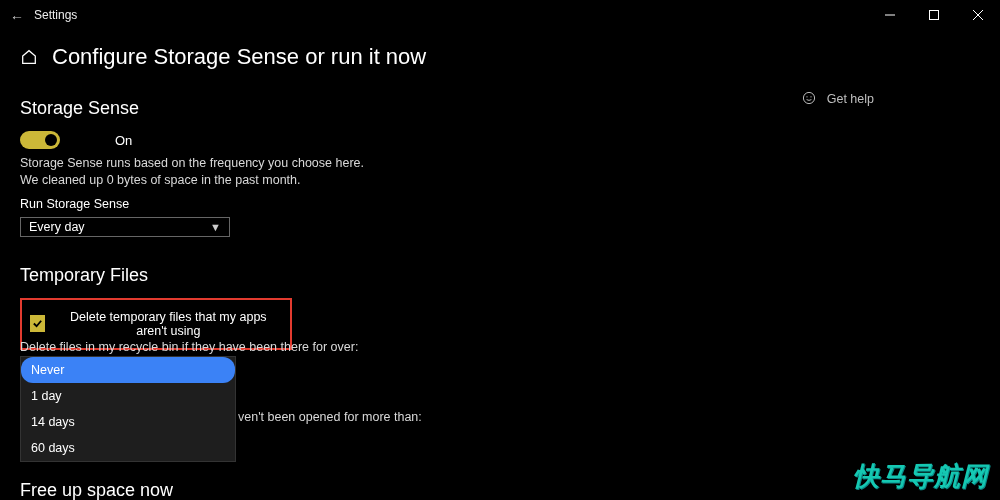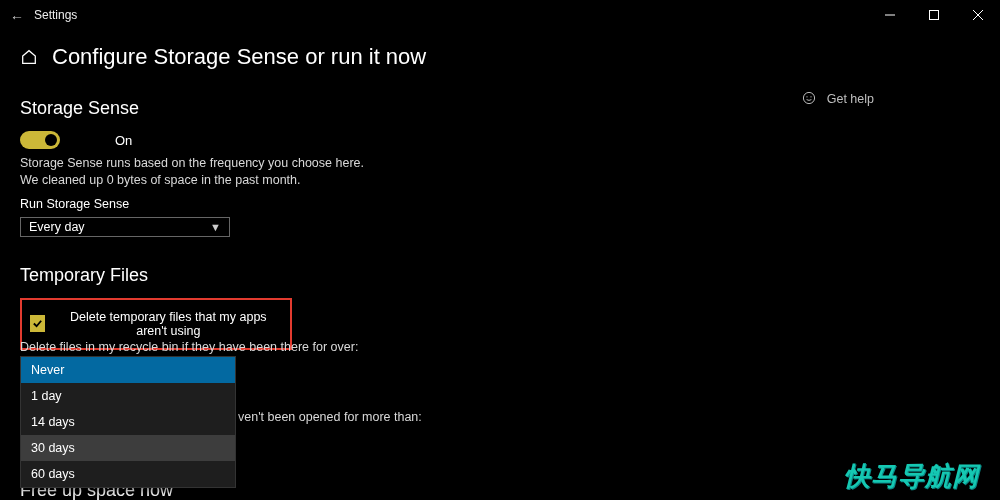--- a/index.html
+++ b/index.html
@@ -23,28 +23,28 @@
   .desc { color: #d9d9d9; font-size: 12.5px; line-height: 1.35; margin: 4px 0 8px 0; max-width: 360px; }
   .field-label { font-size: 12.5px; margin-top: 6px; margin-bottom: 6px; }
   .select { width: 210px; height: 20px; border: 1px solid #666; background: #000; display: flex; align-items: center; padding: 0 8px; justify-content: space-between; cursor: pointer; }
   .select .chev { font-size: 11px; color: #ccc; }
   .checkbox-row { display: flex; align-items: center; padding: 8px 6px; }
   .checkbox { width: 17px; height: 17px; background: #ccb838; display: flex; align-items: center; justify-content: center; cursor: pointer; margin-right: 10px; }
   .checkbox svg { width: 11px; height: 11px; stroke: #000; stroke-width: 2; fill: none; }
   .highlight-box { border: 2.5px solid #e33b2f; padding: 2px 2px; margin-top: 6px; width: 272px; text-align: center; }
   .dropdown-open { position: absolute; left: 20px; top: 356px; width: 216px; background: #1e1e1e; border: 1px solid #333; z-index: 10; box-shadow: 0 2px 8px rgba(0,0,0,0.6); }
   .dropdown-open .opt { padding: 6px 10px; font-size: 12.5px; cursor: pointer; }
-  .dropdown-open .opt.sel { background: #0369a1; }
+  .dropdown-open .opt.sel { background: #3b82f6; border-radius: 12px; }
   .dropdown-open .opt.hover { background: #3d3d3d; }
   .behind-text { position: absolute; left: 20px; color: #d9d9d9; font-size: 12.5px; }
   .txt-recycle { top: 340px; }
   .txt-downloads { top: 410px; left: 238px; }
   .help-link { position: absolute; right: 126px; top: 90px; display: flex; align-items: flex-end; color: #bfbfbf; font-size: 12.5px; cursor: pointer; }
   .help-link svg { width: 16px; height: 16px; margin-right: 10px; stroke: #bfbfbf; fill: none; stroke-width: 1.2; }
-  .watermark { position: absolute; right: 21px; bottom: 6px; font-size: 26px; font-style: italic; font-weight: 700; letter-spacing: 1px; color: #15c8b2; text-shadow: 1px 1px 0 #0a8a88; pointer-events: none; }
+  .watermark { position: absolute; right: 12px; bottom: 6px; font-size: 26px; font-style: italic; font-weight: 700; letter-spacing: 1px; color: #15c8b2; text-shadow: 1px 1px 0 #0a8a88; pointer-events: none; }
   .bottom-section { position: absolute; left: 20px; top: 480px; font-size: 18px; font-weight: 400; }
 </style>
 </head>
 <body>
 
 <div class="titlebar">
   <span class="back">←</span>
   <span class="title">Settings</span>
 </div>
 <div class="win-controls">
@@ -101,21 +101,20 @@
   </div>
 </div>
 
 <div class="behind-text txt-recycle">Delete files in my recycle bin if they have been there for over:</div>
 <div class="behind-text txt-downloads">ven't been opened for more than:</div>
 
 <div class="dropdown-open">
   <div class="opt sel">Never</div>
   <div class="opt">1 day</div>
   <div class="opt">14 days</div>
-  <div class="opt hover">30 days</div>
   <div class="opt">60 days</div>
 </div>
 
 <div class="bottom-section">Free up space now</div>
 
 <div class="help-link">
   <svg viewBox="0 0 20 20">
     <circle cx="10" cy="10" r="7"></circle>
     <circle cx="7.5" cy="8.5" r="0.8" fill="#bfbfbf" stroke="none"></circle>
     <circle cx="12.5" cy="8.5" r="0.8" fill="#bfbfbf" stroke="none"></circle>

